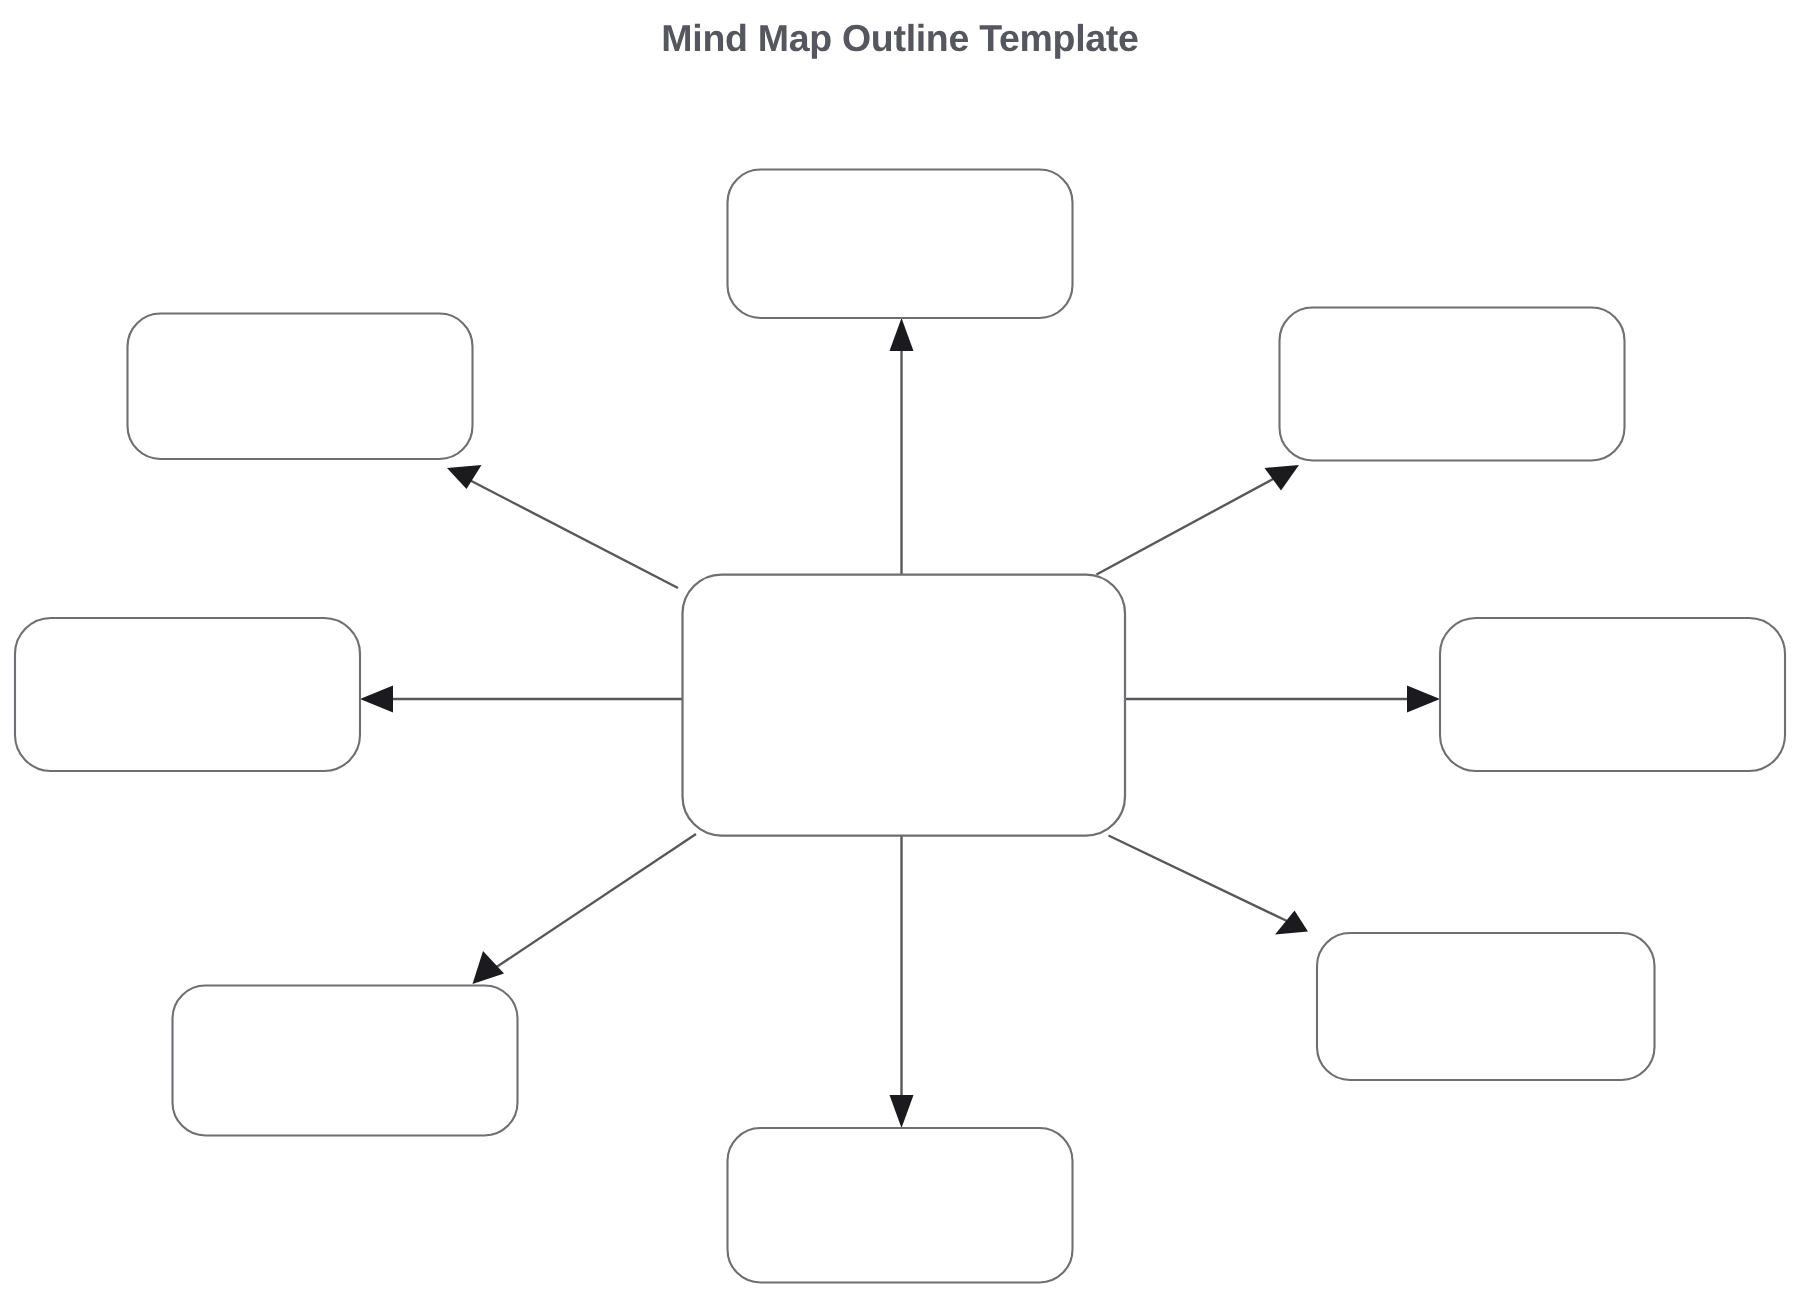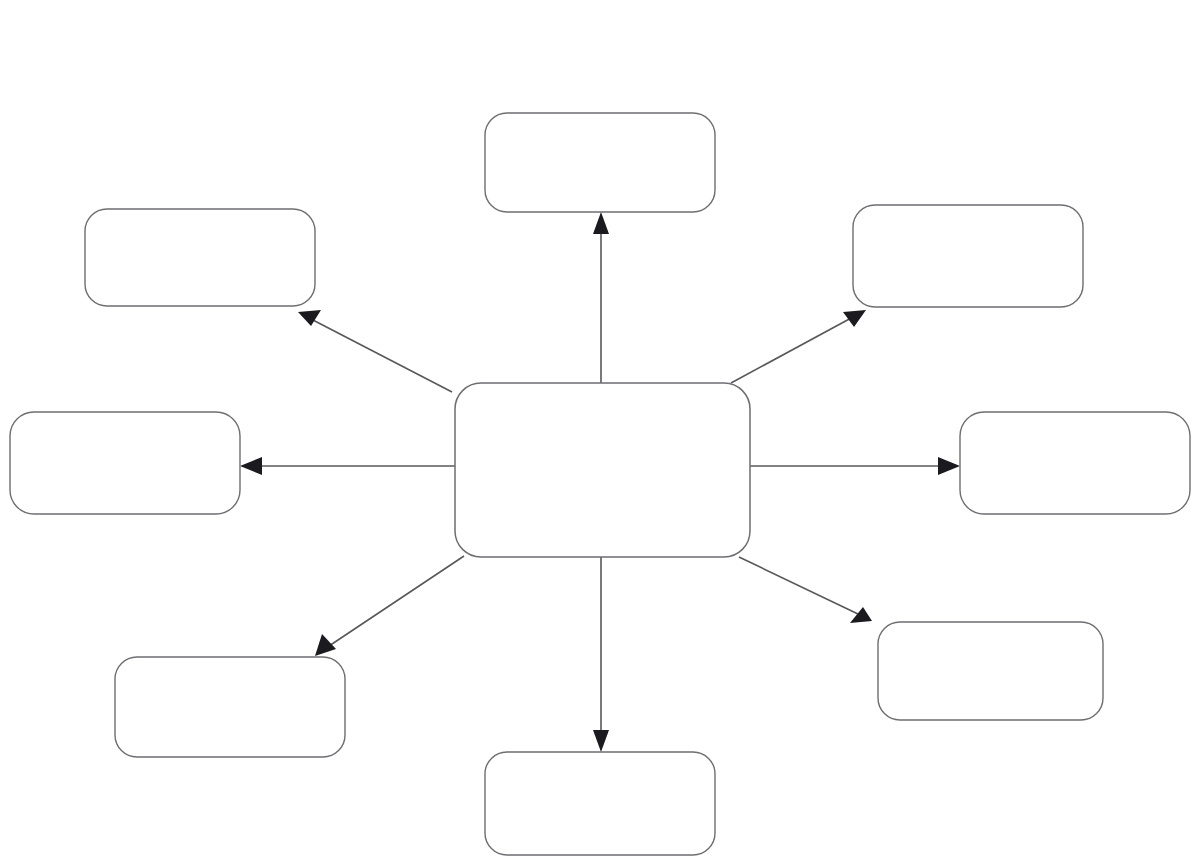--- a/index.html
+++ b/index.html
@@ -68,20 +68,21 @@
     fill: #3a3a40;
     dominant-baseline: middle;
     text-anchor: middle;
   }
 </style>
 </head>
 <body>
 
 <div id="canvas">
 
+  <div id="diagram-title">Mind Map Outline Template</div>
 
   <svg id="mindmap-svg" viewBox="0 0 1200 864" xmlns="http://www.w3.org/2000/svg">
 
     <g>
 
       <g>
         <line class="connector-line" x1="601" y1="383" x2="601" y2="226"></line>
         <polygon class="connector-head" points="601,212 593,234 609,234"></polygon>
       </g>
 

